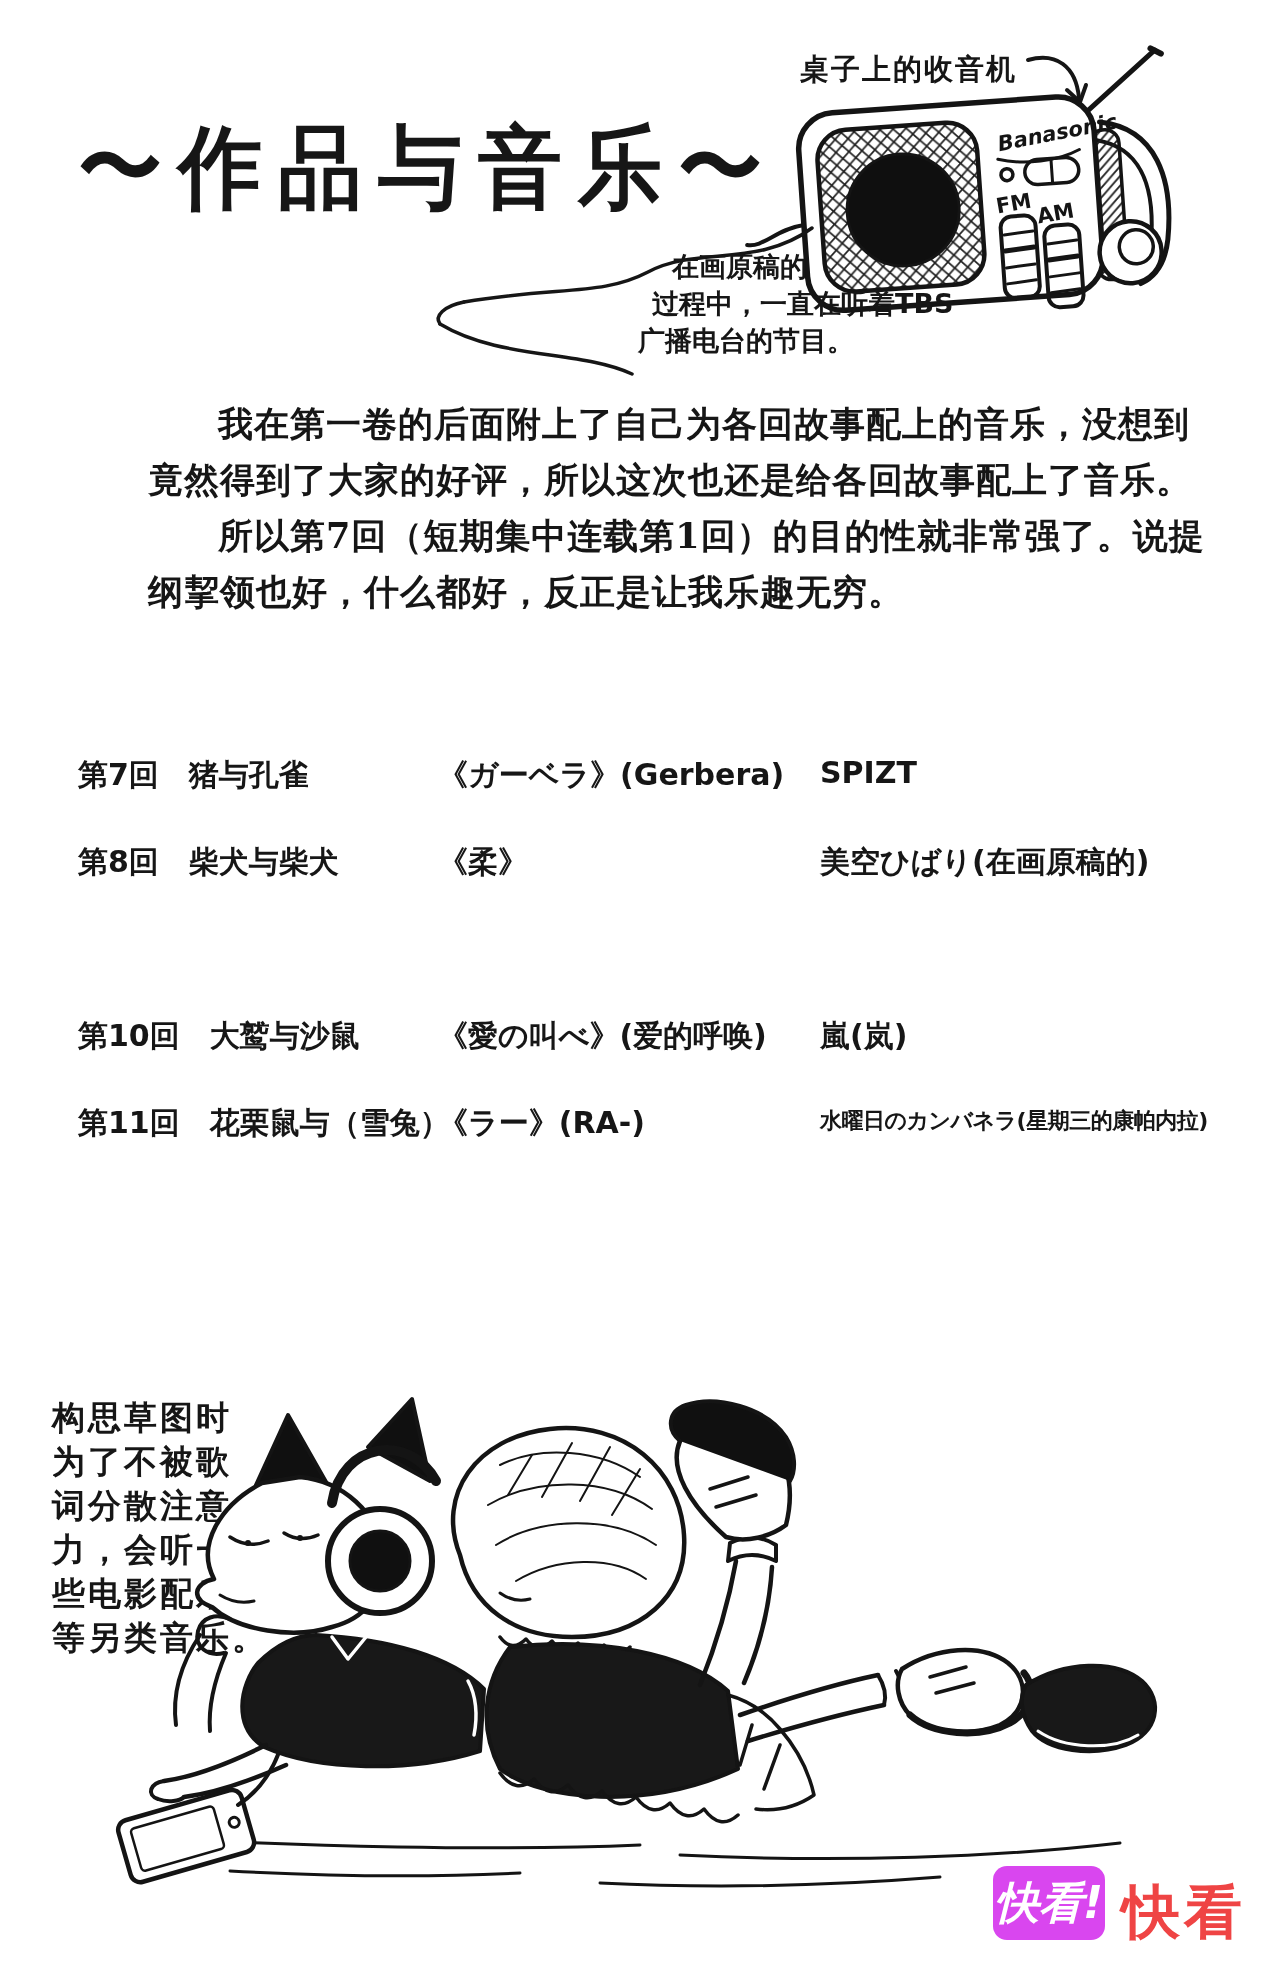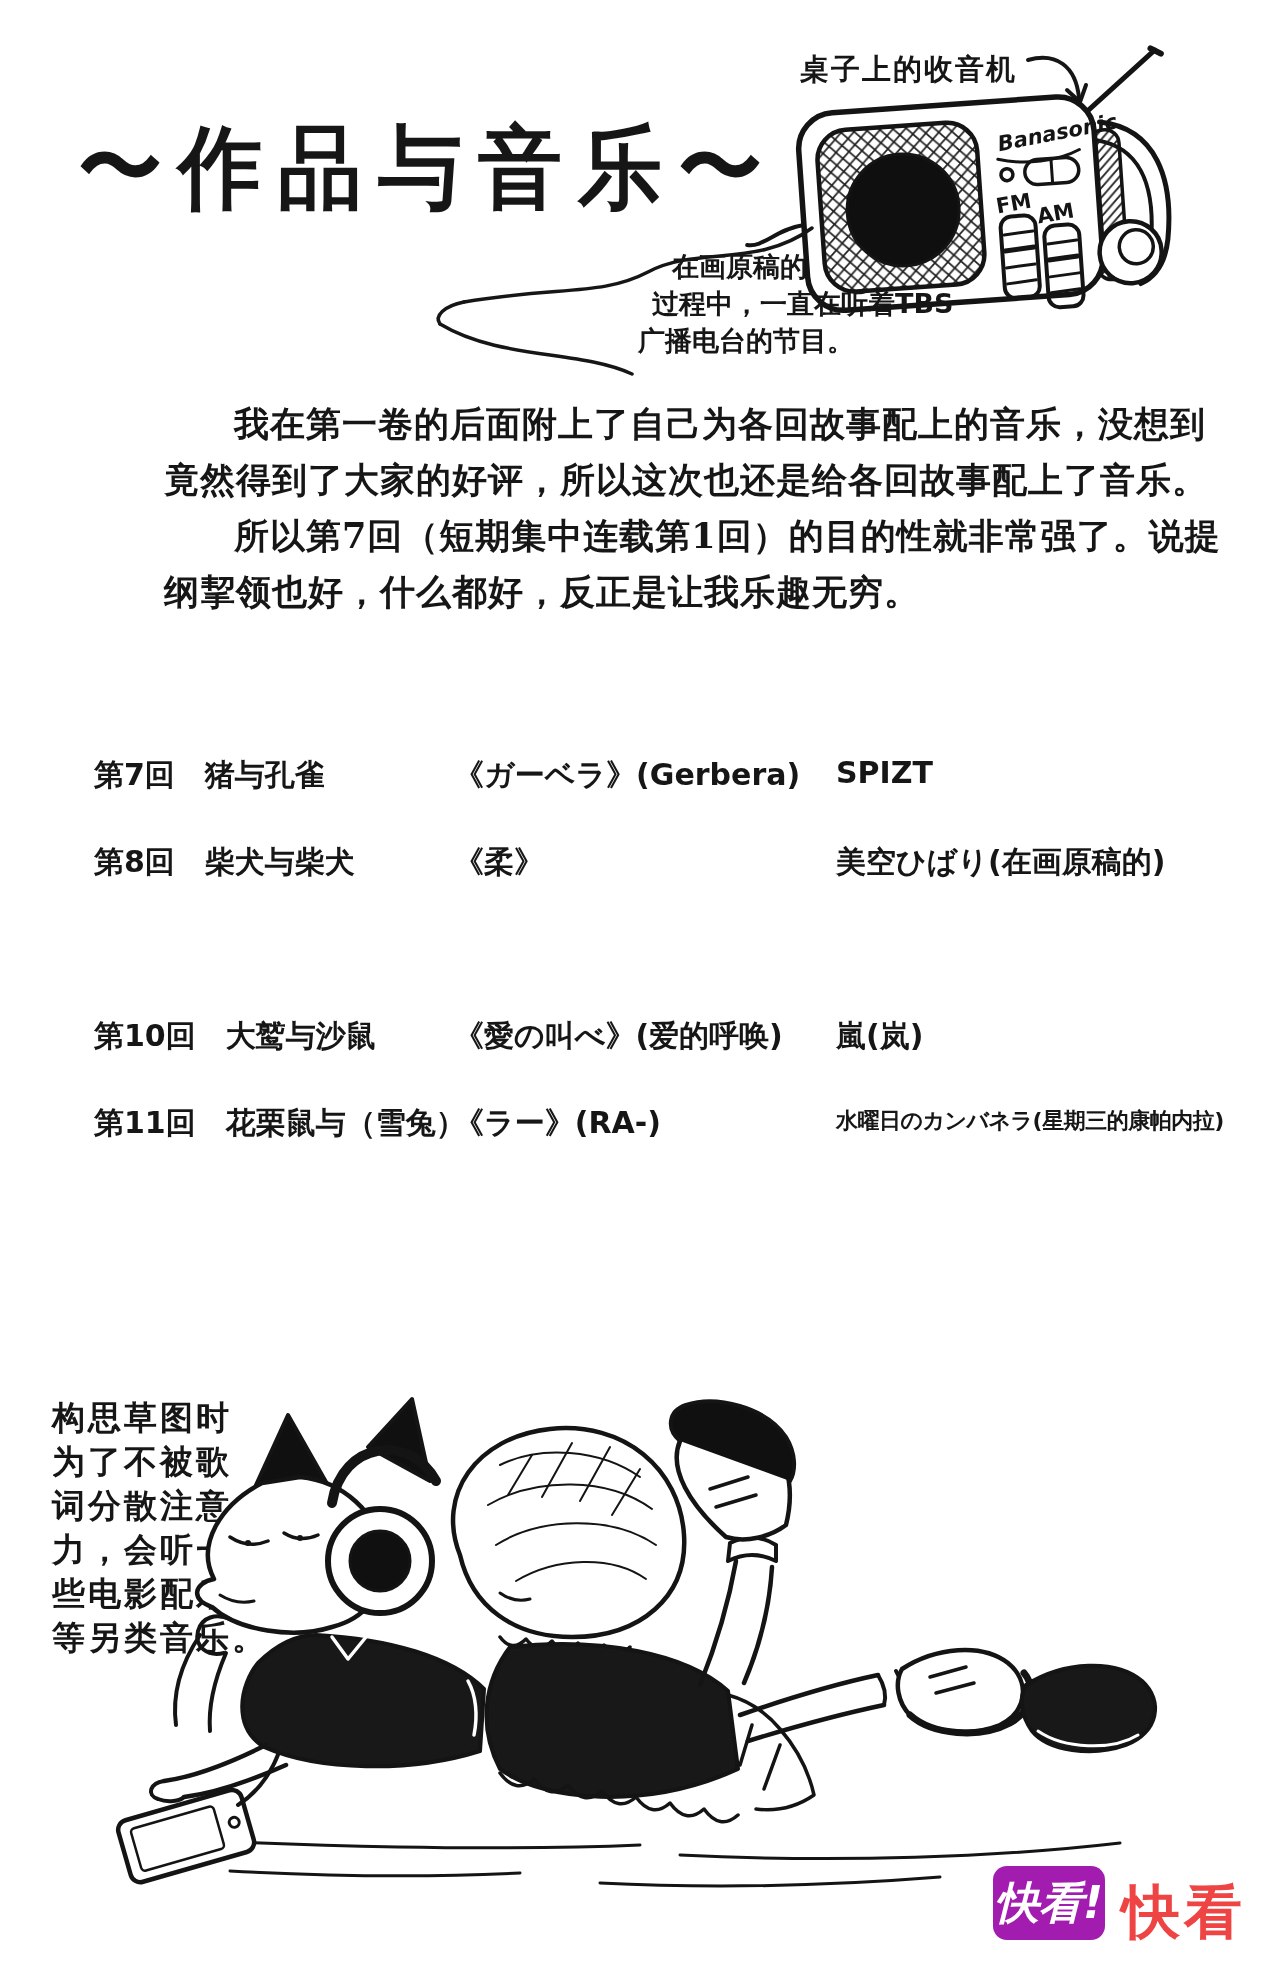--- a/index.html
+++ b/index.html
@@ -25,40 +25,40 @@
 
   
   .bubble-caption { left:638px; top:248px; font-size:27px; font-weight:600; line-height:37px; }
   .bubble-caption .l1 { padding-left:34px; }
   .bubble-caption .l2 { padding-left:14px; }
 
   
   .intro {
     left:148px; top:396px; width:1010px;
     font-family:"DejaVu Serif", serif;
-    font-size:35px; font-weight:700; line-height:56px; letter-spacing:1px;margin-left:16px;
+    font-size:35px; font-weight:700; line-height:56px; letter-spacing:1px;
   }
   .intro .indent { padding-left:70px; }
   .intro div { white-space:nowrap; }
 
   
-  .plrow { position:absolute; left:16px; width:1255px; height:60px; font-size:30px; font-weight:600; }
+  .plrow { position:absolute; left:0; width:1255px; height:60px; font-size:30px; font-weight:600; }
   .plrow span { position:absolute; white-space:nowrap; }
   .plrow .c1 { left:78px; }
   .plrow .c2 { left:438px; }
   .plrow .c3 { left:820px; }
   .plrow .tight { font-size:22px; letter-spacing:-0.5px; top:3px; }
 
   
   .side-note { left:52px; top:1396px; font-size:33px; font-weight:600; line-height:44px; letter-spacing:3px; }
 
   
   .wm-badge {
     left:993px; top:1866px; width:112px; height:74px;
-    background:#a21caf; border-radius:14px;
+    background:#d946ef; border-radius:14px;
     color:#ffffff; font-weight:900; font-style:italic; font-size:44px;
     display:flex; align-items:center; justify-content:center;
   }
   .wm-text { left:1122px; top:1874px; font-size:58px; font-weight:700; color:#ef4444; letter-spacing:4px; }
 
   svg { position:absolute; overflow:visible; }
   svg text { font-family:"DejaVu Sans", sans-serif; }
 </style>
 </head>
 <body>

